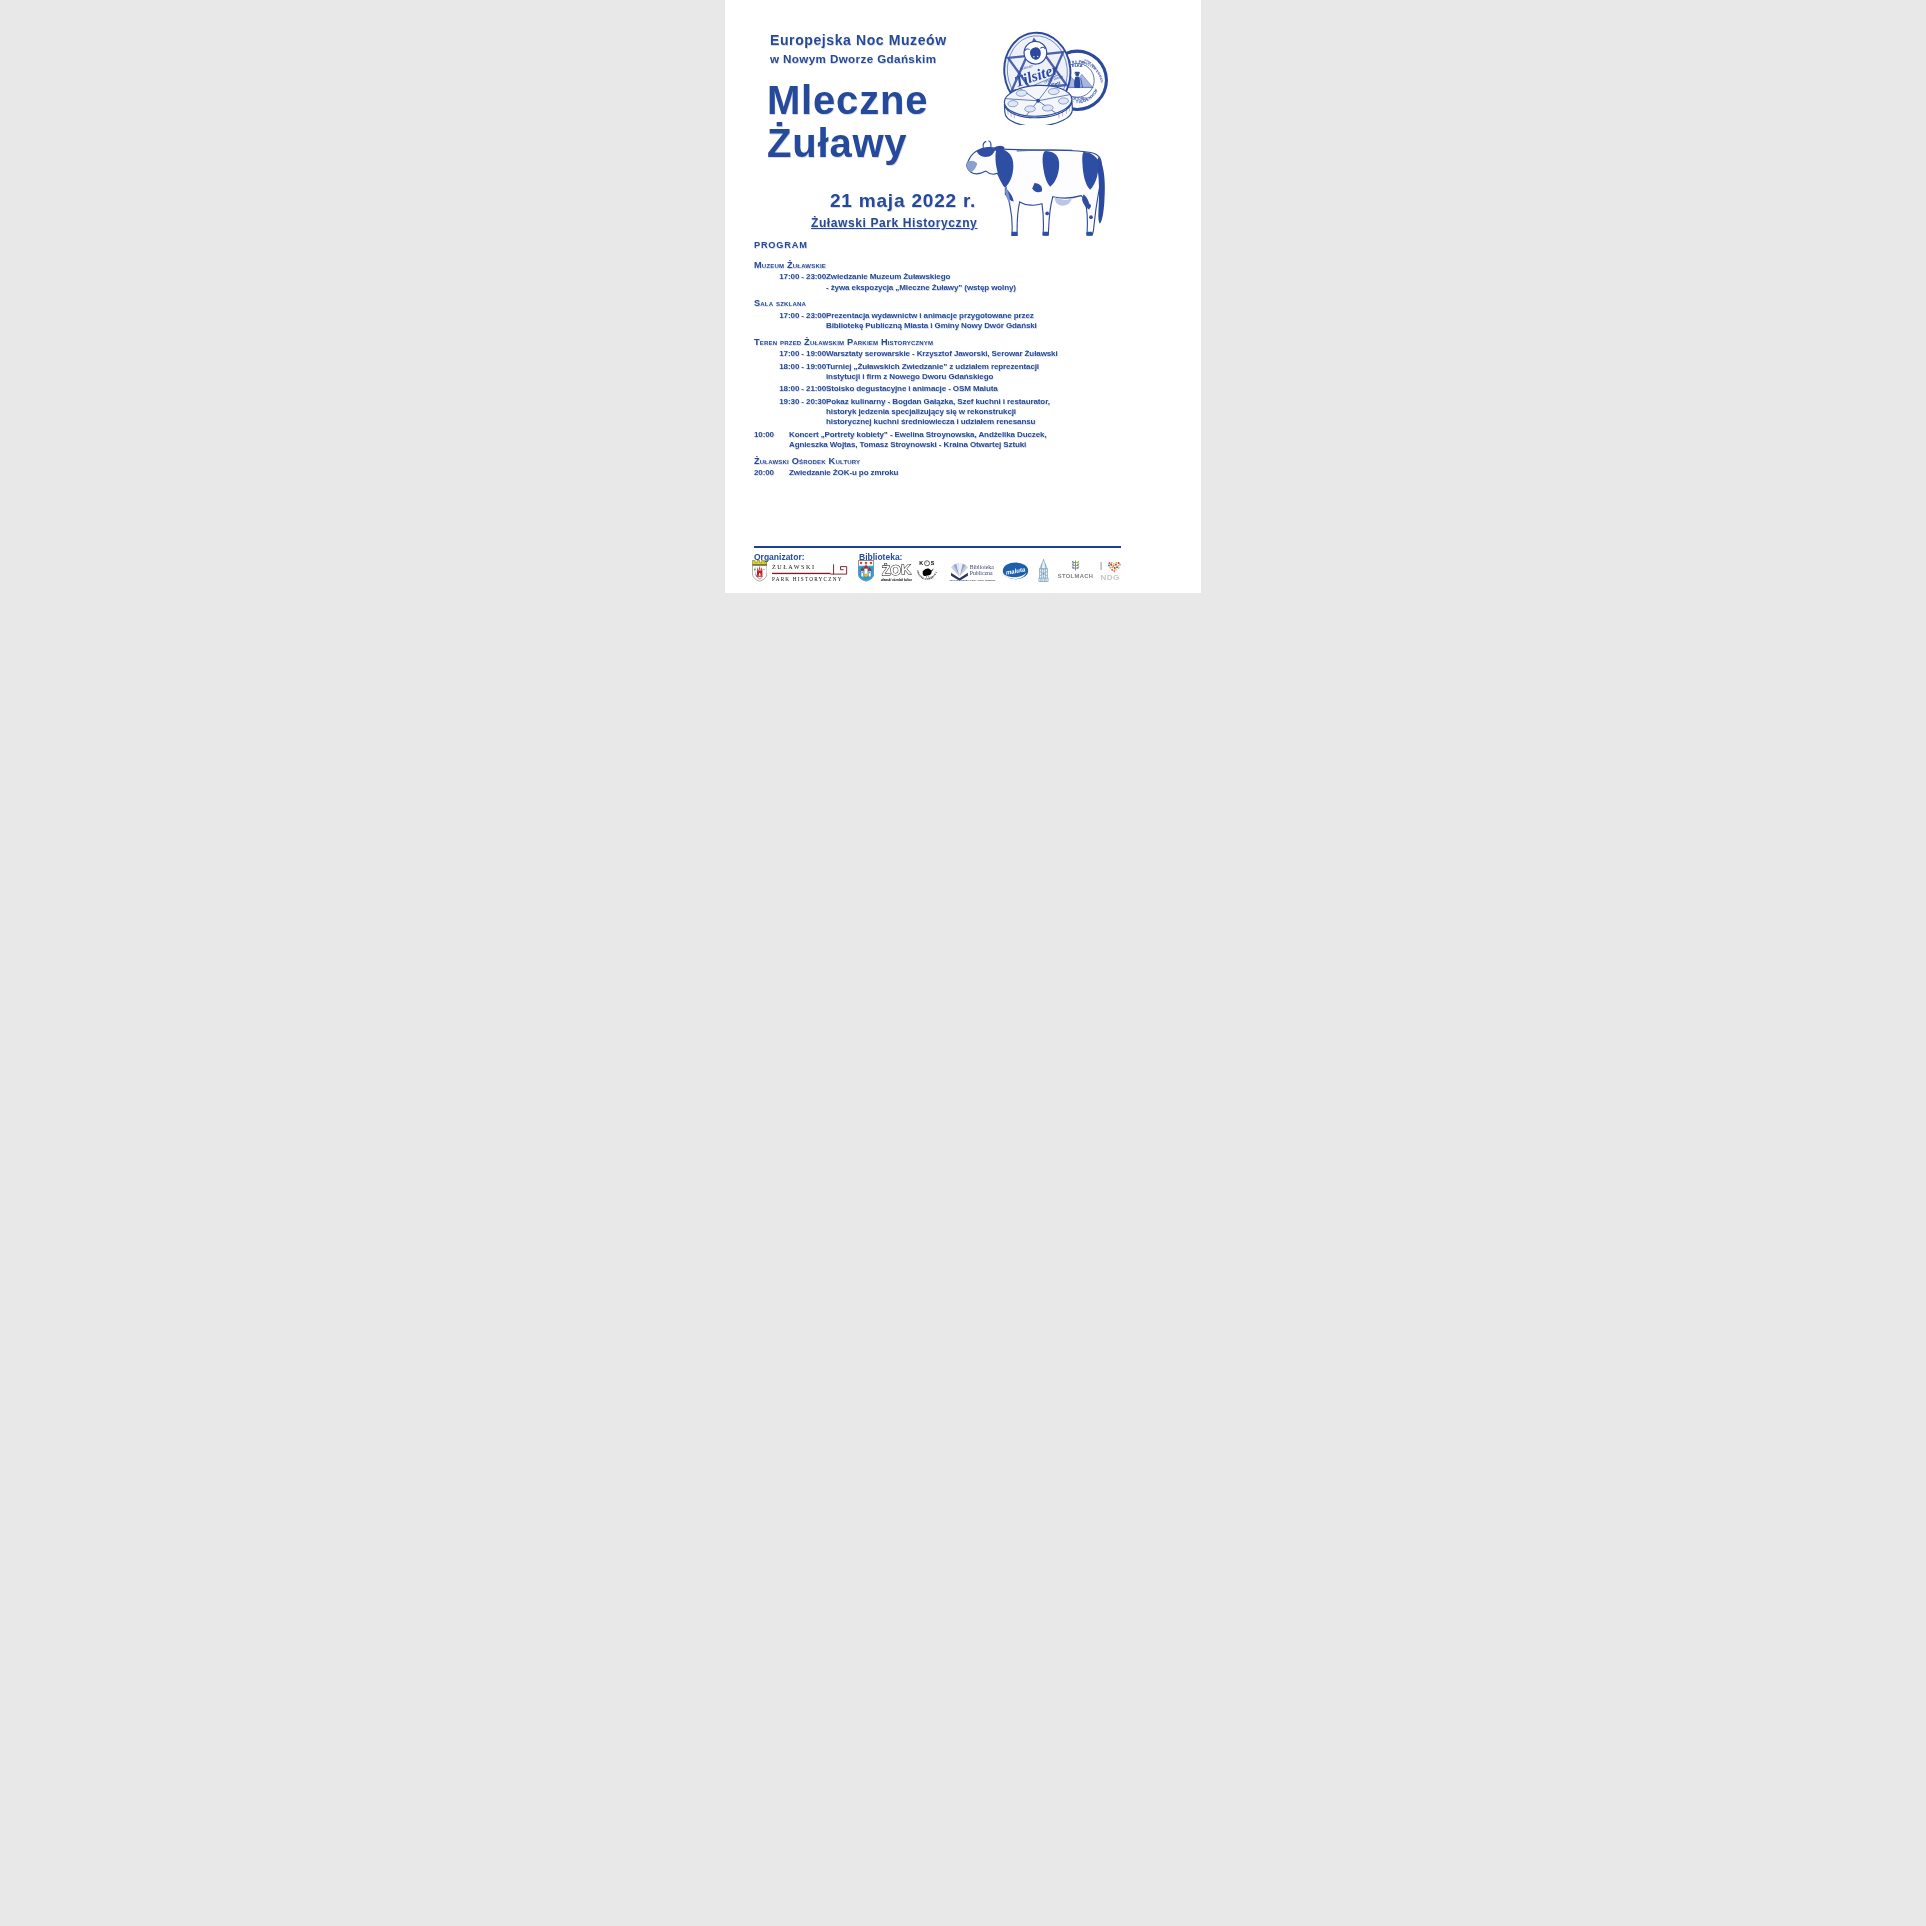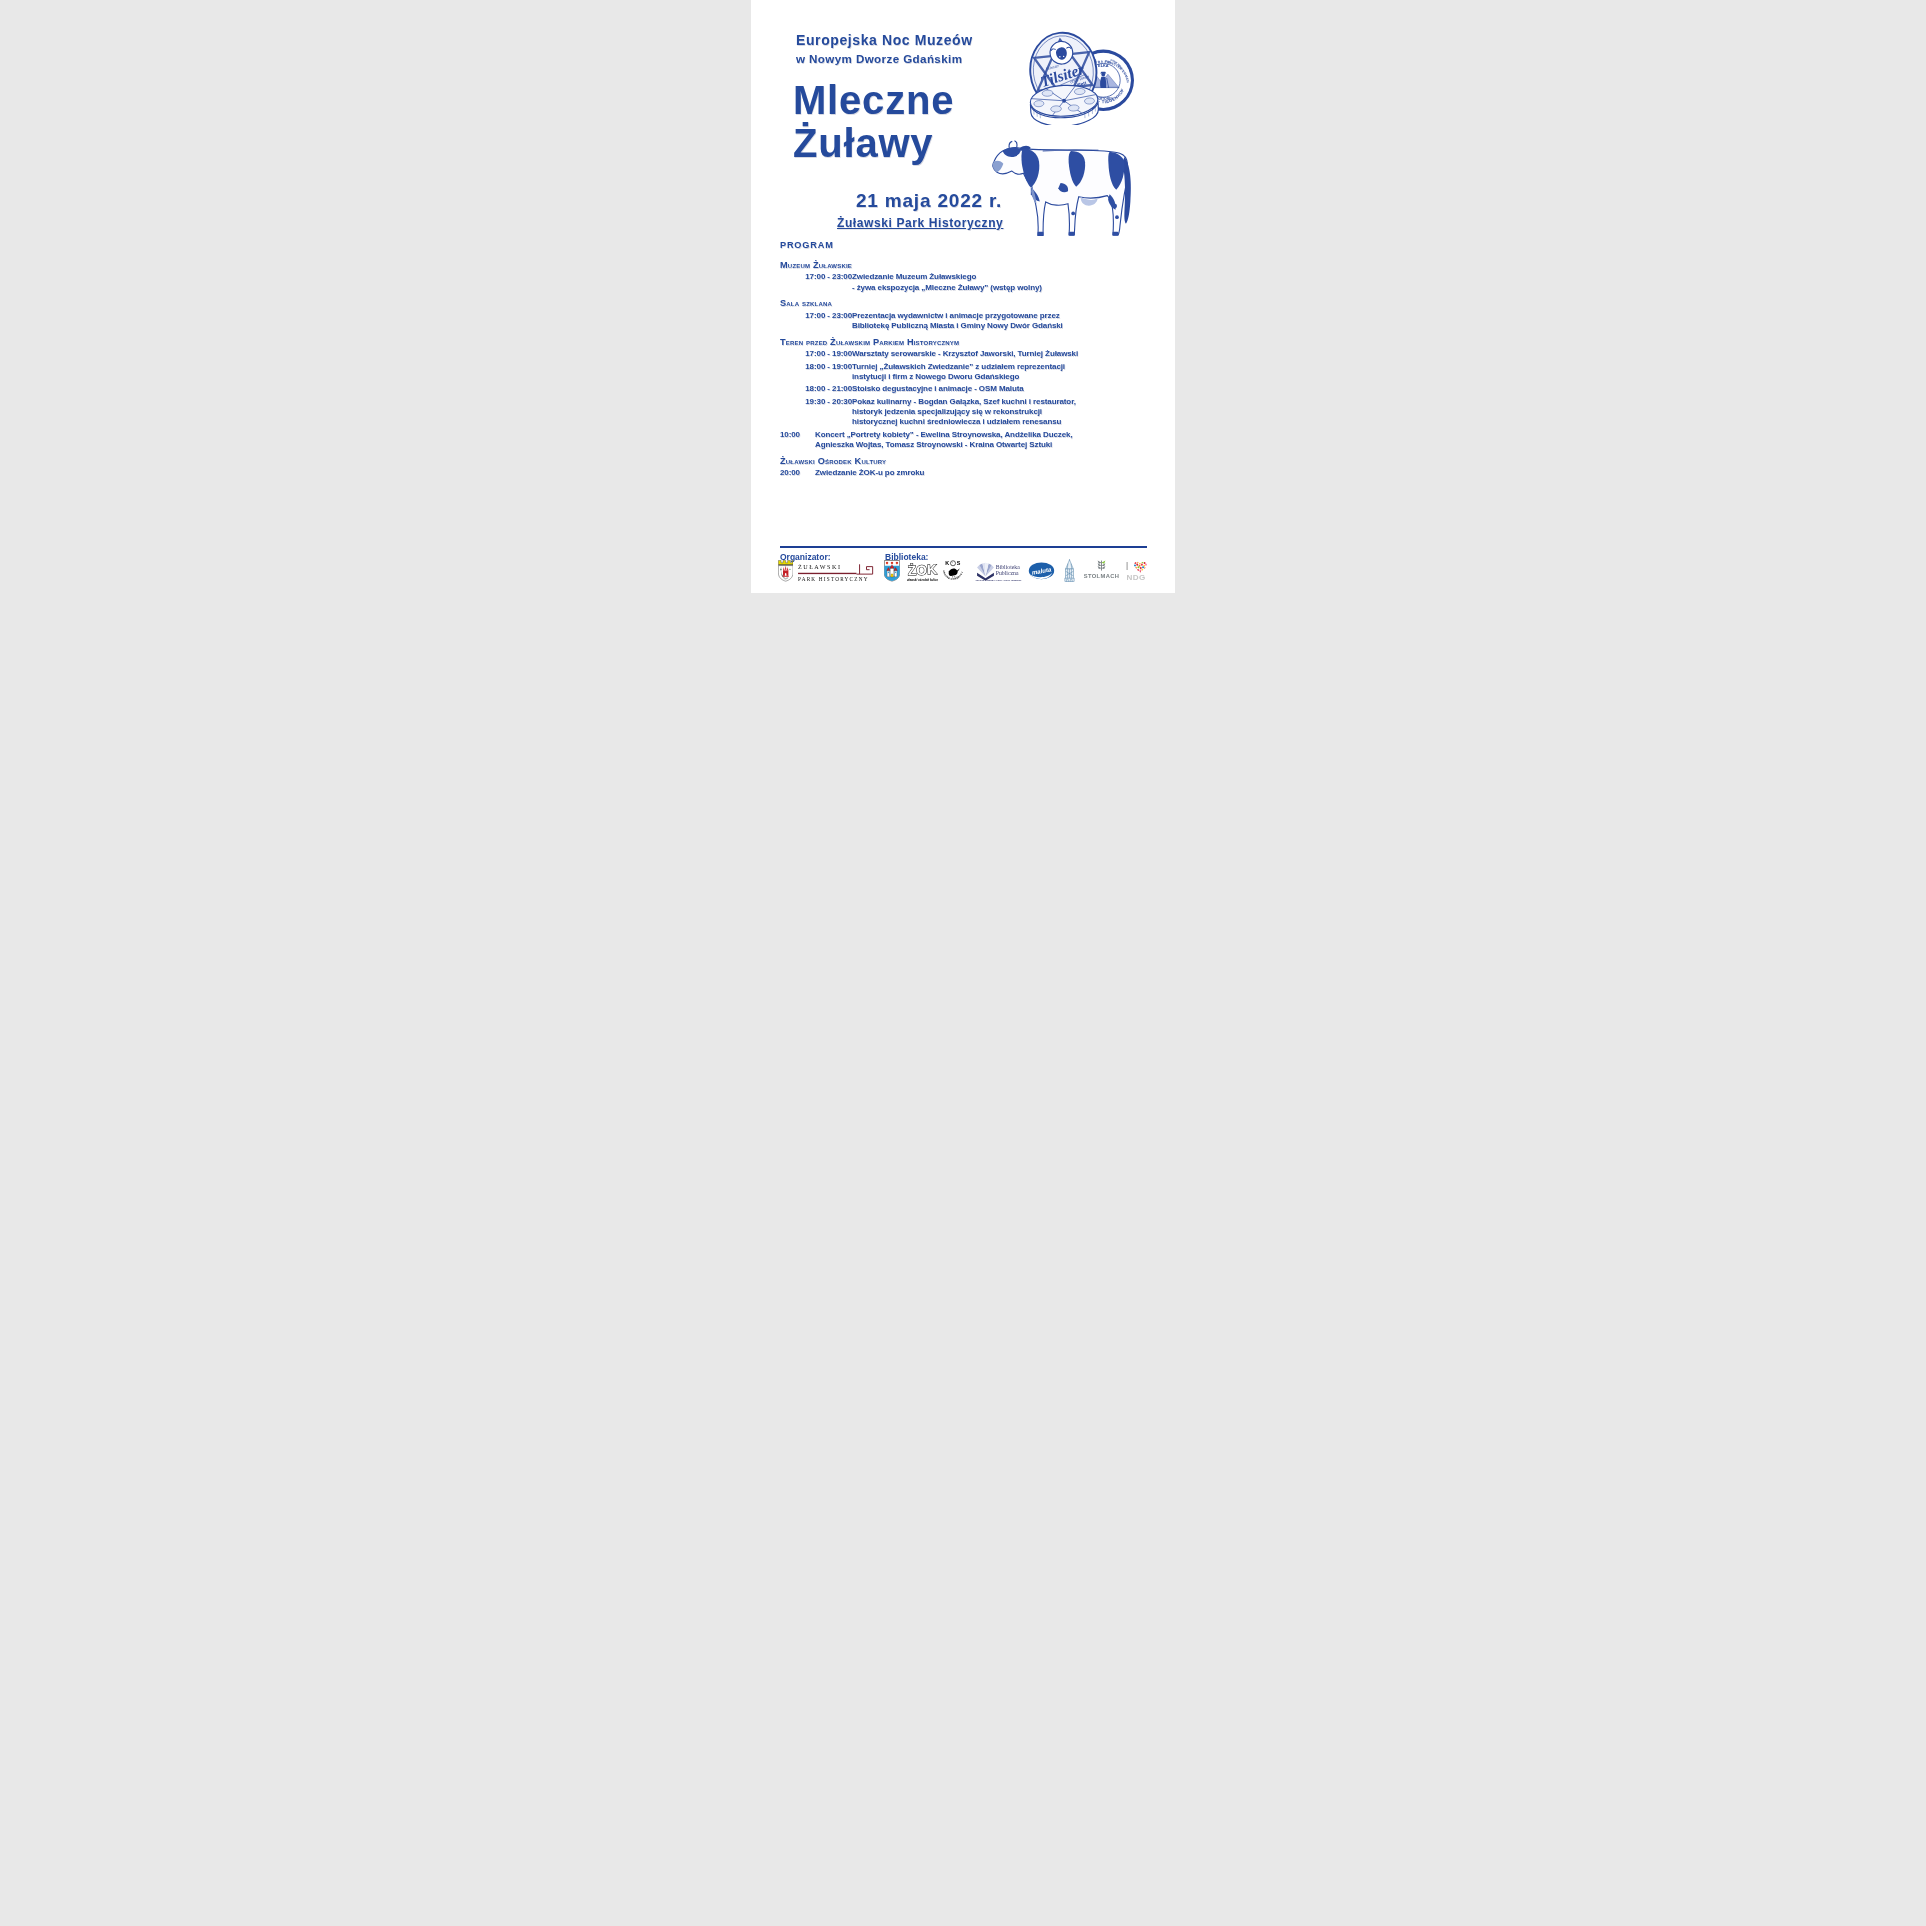--- a/index.html
+++ b/index.html
@@ -1,16 +1,16 @@
 <!DOCTYPE html>
 <html style="font-size:6.2px"><head>
 <meta charset="utf-8">
 <style>
   html,body{margin:0;padding:0;background:#e8e8e8;}
-  .page{position:relative;width:424px;height:593px;margin:0 auto;background:#ffffff;
+  .page{position:relative;width:476px;height:593px;margin:0 auto;background:#ffffff;
         font-family:"Liberation Sans",sans-serif;overflow:hidden;}
   .blue{color:#254a9c;}
   .sh{text-shadow:0.6px 0.6px 0 rgba(110,120,150,.28);}
   .abs{position:absolute;}
 
   .hdr1{left:45px;top:32px;font-size:14px;font-weight:bold;letter-spacing:0.6px;}
   .hdr2{left:45px;top:52px;font-size:11.6px;font-weight:bold;letter-spacing:0.4px;}
   .bigtitle{left:42px;top:79px;font-size:40px;font-weight:bold;line-height:43px;letter-spacing:0.8px;}
   .date{left:105px;top:190px;font-size:19px;font-weight:bold;letter-spacing:0.8px;}
   .venue{left:86px;top:216px;font-size:12px;font-weight:bold;letter-spacing:0.6px;text-decoration:underline;}
@@ -196,21 +196,21 @@
               <div class="sh">Prezentacja wydawnictw i animacje przygotowane przez</div>
               <div class="sh">Bibliotekę Publiczną Miasta i Gminy Nowy Dwór Gdański</div>
             </span>
           </div>
         </div>
         <div class="sec">
           <div class="sec-title sh">Teren przed Żuławskim Parkiem Historycznym</div>
           <div class="row">
             <span class="time sh wide">17:00 - 19:00</span>
             <span class="desc">
-              <div class="sh">Warsztaty serowarskie - Krzysztof Jaworski, Turniej Żuławski</div>
+              <div class="sh">Warsztaty serowarskie - Krzysztof Jaworski, Serowar Żuławski</div>
             </span>
           </div>
           <div class="row">
             <span class="time sh wide">18:00 - 19:00</span>
             <span class="desc">
               <div class="sh">Turniej „Żuławskich Zwiedzanie” z udziałem reprezentacji</div>
               <div class="sh">instytucji i firm z Nowego Dworu Gdańskiego</div>
             </span>
           </div>
           <div class="row">

